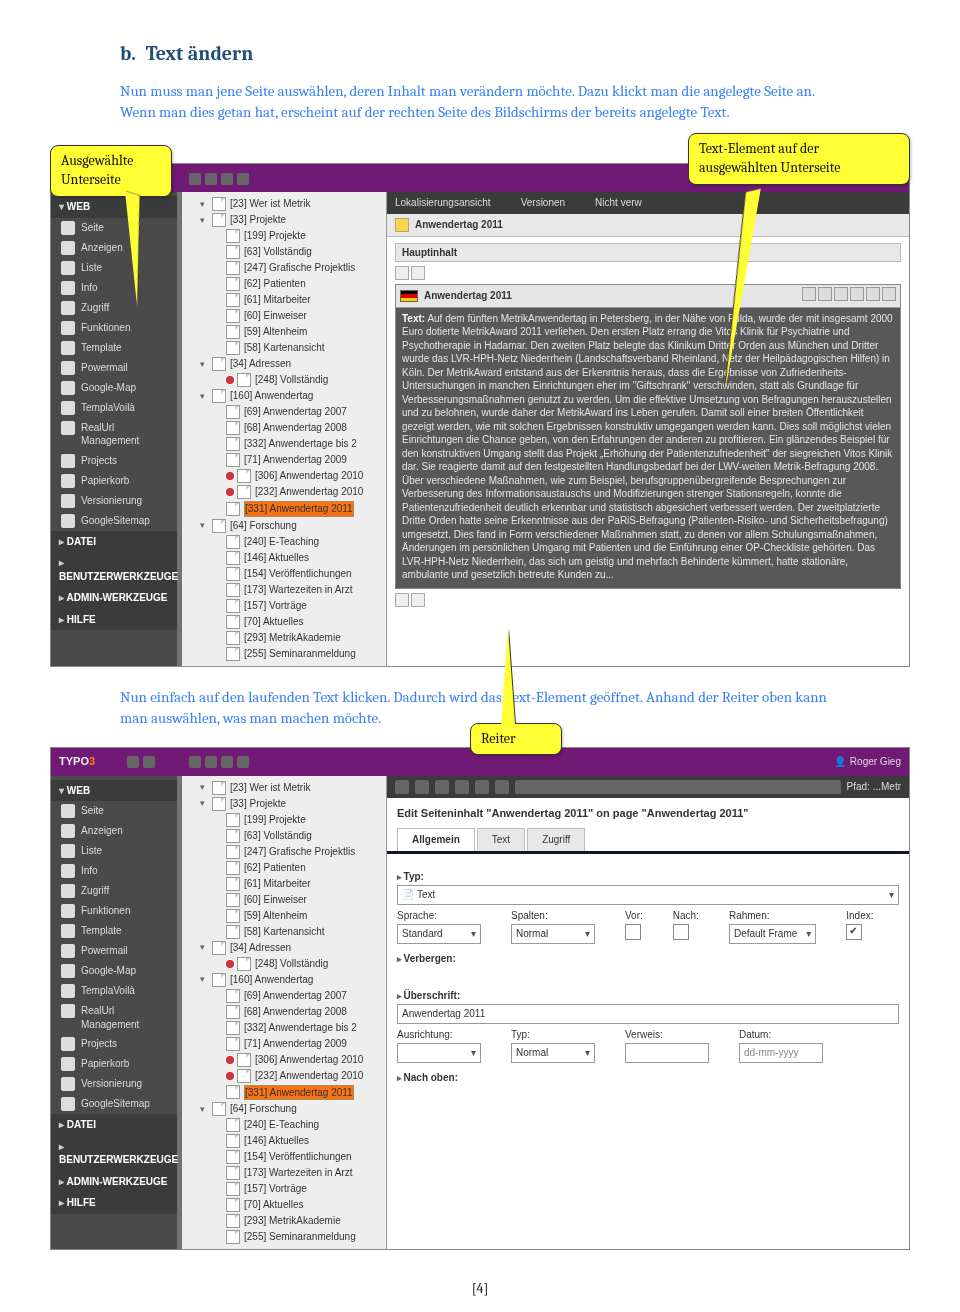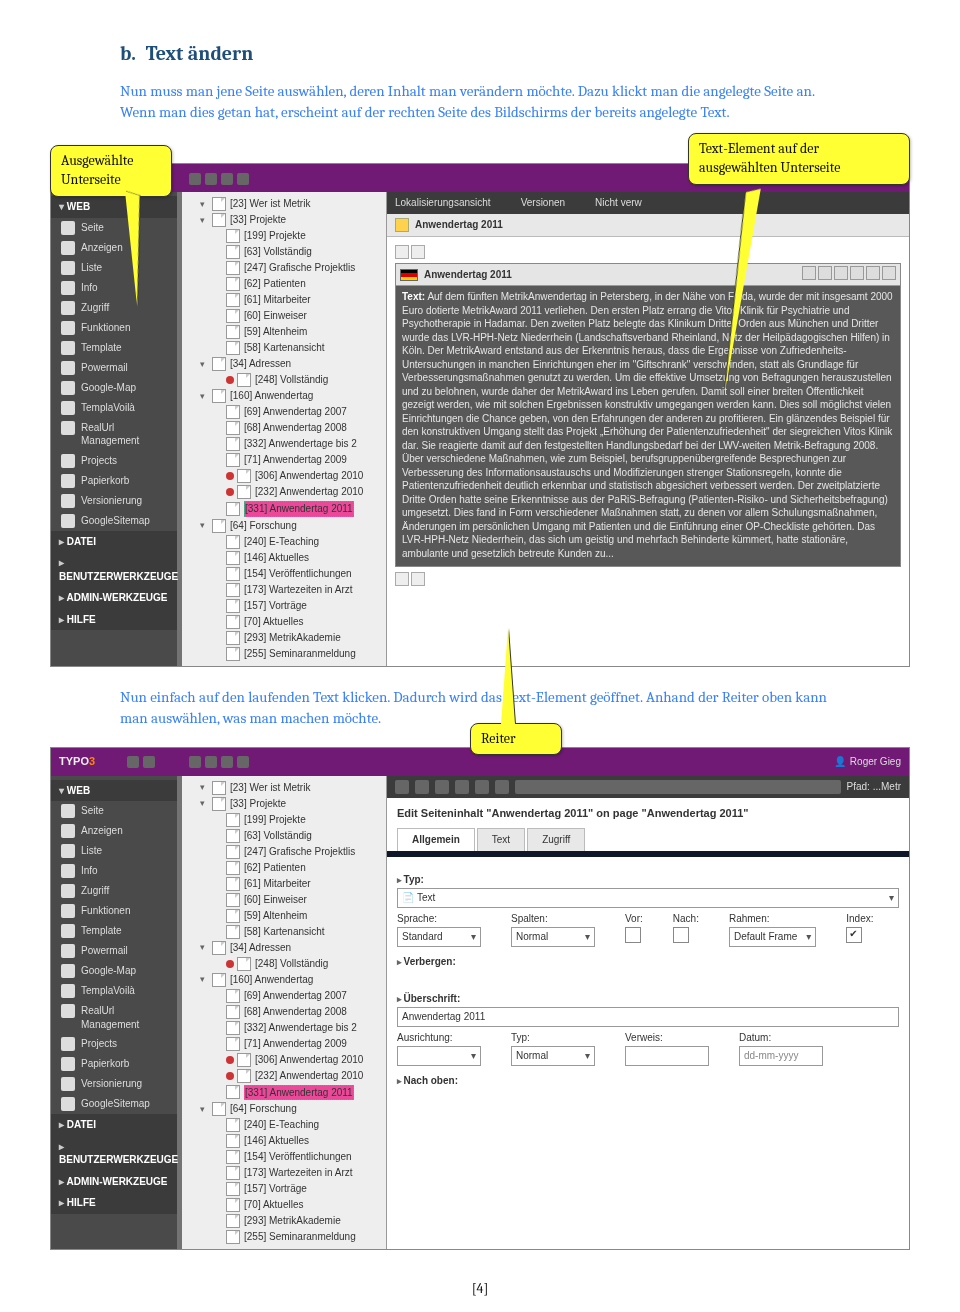--- a/index.html
+++ b/index.html
@@ -31,42 +31,42 @@
   .typo3 .modcol .grp.open::before{content:"▾ "}
   .typo3 .modcol .item{display:flex;padding:3px 6px 3px 10px;color:#ddd;font-size:10px}
   .typo3 .modcol .item .ic{width:14px;height:14px;background:#ddd;border-radius:2px;margin-right:6px;flex:0 0 14px}
   .typo3 .treecol{width:200px;background:#eee;color:#333;border-right:1px solid #999;padding:4px 2px;font-size:10px;overflow:hidden}
   .typo3 .treecol .row{white-space:nowrap;padding:1px 0 1px 4px;display:flex;align-items:center}
   .typo3 .treecol .row .exp{width:10px;display:inline-block;color:#666;font-size:9px;margin-right:2px}
   .typo3 .treecol .row .pg{width:12px;height:12px;border:1px solid #999;background:#fff;margin-right:4px;display:inline-block;position:relative}
   .typo3 .treecol .row .pg::after{content:"";position:absolute;top:0;right:0;border-left:4px solid #ccc;border-bottom:4px solid transparent}
   .typo3 .treecol .row.ind1{padding-left:16px}
   .typo3 .treecol .row.ind2{padding-left:30px}
-  .typo3 .treecol .row.sel .lbl{background:#ec4899;border:1px dotted #5a8}
+  .typo3 .treecol .row.sel .lbl{background:#f97316;border:1px dotted #5a8}
   .typo3 .treecol .row .dot{width:8px;height:8px;border-radius:50%;background:#c33;margin-right:3px;display:inline-block}
   .typo3 .content{flex:1;background:#fff;color:#333;font-size:10px;position:relative}
   .typo3 .content .path{background:#3b3b3b;color:#ddd;padding:4px 8px;display:flex}
   .typo3 .content .path span{margin-right:30px}
   .typo3 .content .bc{background:#e8e8e8;border-bottom:1px solid #bbb;padding:4px 8px;display:flex;align-items:center}
   .typo3 .content .bc .wand{width:12px;height:12px;background:#ffd24d;border:1px solid #aa7;margin-right:6px}
   .typo3 .content .section{padding:6px 8px}
   .typo3 .content .hdr{background:#e8e8e8;border:1px solid #bbb;padding:2px 6px;font-weight:bold;font-size:10px;margin-bottom:4px}
   .typo3 .content .tools{font-size:10px;color:#777;margin:2px 0 4px}
   .typo3 .content .tools span{display:inline-block;width:12px;height:12px;border:1px solid #aaa;background:#eee;margin-right:2px;vertical-align:middle}
   .typo3 .content .cebox{border:1px solid #888;background:#585858;color:#eee;padding:6px;font-size:10px;line-height:1.35}
   .typo3 .content .cebox .cehead{display:flex;align-items:center;margin:-6px -6px 4px -6px;background:#e5e5e5;color:#333;padding:2px 4px;border-bottom:1px solid #999}
   .typo3 .content .cebox .cehead .flag{width:16px;height:10px;background:linear-gradient(#000 33%,#d00 33% 66%,#fc0 66%);margin-right:6px;border:1px solid #666}
   .typo3 .content .cebox .cehead .actions span{display:inline-block;width:12px;height:12px;background:#ddd;border:1px solid #999;margin-left:2px}
   .typo3 .content .cebox .txt{color:#e5e5e5}
   .typo3 .content .cebox .txt b{color:#fff}
   
   .typo3 .content .toolbar{background:#3b3b3b;padding:4px 8px;display:flex;gap:6px}
   .typo3 .content .toolbar span{width:14px;height:14px;background:#666;border-radius:2px;display:inline-block}
   .typo3 .content .edithead{padding:8px 10px;font-weight:bold;font-size:11px}
-  .typo3 .content .tabs{display:flex;border-bottom:6px solid #0f172a;padding-left:10px}
+  .typo3 .content .tabs{display:flex;border-bottom:3px solid #0f172a;padding-left:10px}
   .typo3 .content .tabs .tab{padding:4px 14px;border:1px solid #bbb;border-bottom:none;background:#e8e8e8;margin-right:2px;font-size:10px}
   .typo3 .content .tabs .tab.active{background:#fff;font-weight:bold}
   .typo3 .content .formarea{padding:8px 10px;font-size:10px}
   .typo3 .content .lbl{font-weight:bold;margin:8px 0 2px;display:flex;align-items:center}
   .typo3 .content .lbl::before{content:"▸ ";color:#666;font-size:9px;margin-right:2px}
   .typo3 .content .rowflds{display:flex;gap:30px;margin-top:4px}
   .typo3 .content .fld{display:flex;flex-direction:column;font-size:10px}
   .typo3 .content .fld .fname{color:#333;margin-bottom:2px}
   .typo3 .content .fld .val{border:1px solid #999;background:#fff;padding:2px 18px 2px 4px;min-width:60px;position:relative}
   .typo3 .content .fld .val.sel::after{content:"▾";position:absolute;right:4px;top:2px;color:#555}
@@ -317,20 +317,21 @@
           <div class="path">
             <span>Lokalisierungsansicht</span>
             <span>Versionen</span>
             <span>Nicht verw</span>
           </div>
           <div class="bc">
               <span class="wand"></span>
               <b>Anwendertag 2011</b>
             </div>
           <div class="section">
+            <div class="hdr">Hauptinhalt</div>
             <div class="tools"><span></span><span></span></div>
             <div class="cebox">
               <div class="cehead">
                 <span class="flag"></span>
                 <b>Anwendertag 2011</b>
                 <span style="flex:1"></span>
                 <span class="actions"><span></span><span></span><span></span><span></span><span></span><span></span></span>
               </div>
               <div class="txt"><b>Text:</b> <span>Auf dem fünften MetrikAnwendertag in Petersberg, in der Nähe von Fulda, wurde der mit insgesamt 2000 Euro dotierte MetrikAward 2011 verliehen. Den ersten Platz errang die Vitos Klinik für Psychiatrie und Psychotherapie in Hadamar. Den zweiten Platz belegte das Klinikum Dritter Orden aus München und Dritter wurde das LVR-HPH-Netz Niederrhein (Landschaftsverband Rheinland, Netz der Heilpädagogischen Hilfen) in Köln. Der MetrikAward entstand aus der Erkenntnis heraus, dass die Ergebnisse von Zufriedenheits-Untersuchungen in manchen Einrichtungen eher im "Giftschrank" verschwinden, statt als Grundlage für Verbesserungsmaßnahmen genutzt zu werden. Um die effektive Umsetzung von Befragungen herauszustellen und zu belohnen, wurde daher der MetrikAward ins Leben gerufen. Damit soll einer breiten Öffentlichkeit gezeigt werden, wie mit solchen Ergebnissen konstruktiv umgegangen werden kann. Dies soll möglichst vielen Einrichtungen die Chance geben, von den Erfahrungen der anderen zu profitieren. Ein glänzendes Beispiel für den konstruktiven Umgang stellt das Projekt „Erhöhung der Patientenzufriedenheit" der siegreichen Vitos Klinik dar. Sie reagierte damit auf den festgestellten Handlungsbedarf bei der LWV-weiten Metrik-Befragung 2008. Über verschiedene Maßnahmen, wie zum Beispiel, berufsgruppenübergreifende Besprechungen zur Verbesserung des Informationsaustauschs und Modifizierungen strenger Stationsregeln, konnte die Patientenzufriedenheit deutlich erkennbar und statistisch abgesichert verbessert werden. Der zweitplatzierte Dritte Orden hatte seine Erkenntnisse aus der PaRiS-Befragung (Patienten-Risiko- und Sicherheitsbefragung) umgesetzt. Dies fand in Form verschiedener Maßnahmen statt, zu denen vor allem Schulungsmaßnahmen, Änderungen im persönlichen Umgang mit Patienten und die Einführung einer OP-Checkliste gehörten. Das LVR-HPH-Netz Niederrhein, das sich um geistig und mehrfach Behinderte kümmert, hatte stationäre, ambulante und gesetzlich betreute Kunden    zu...</span></div>
             </div>

